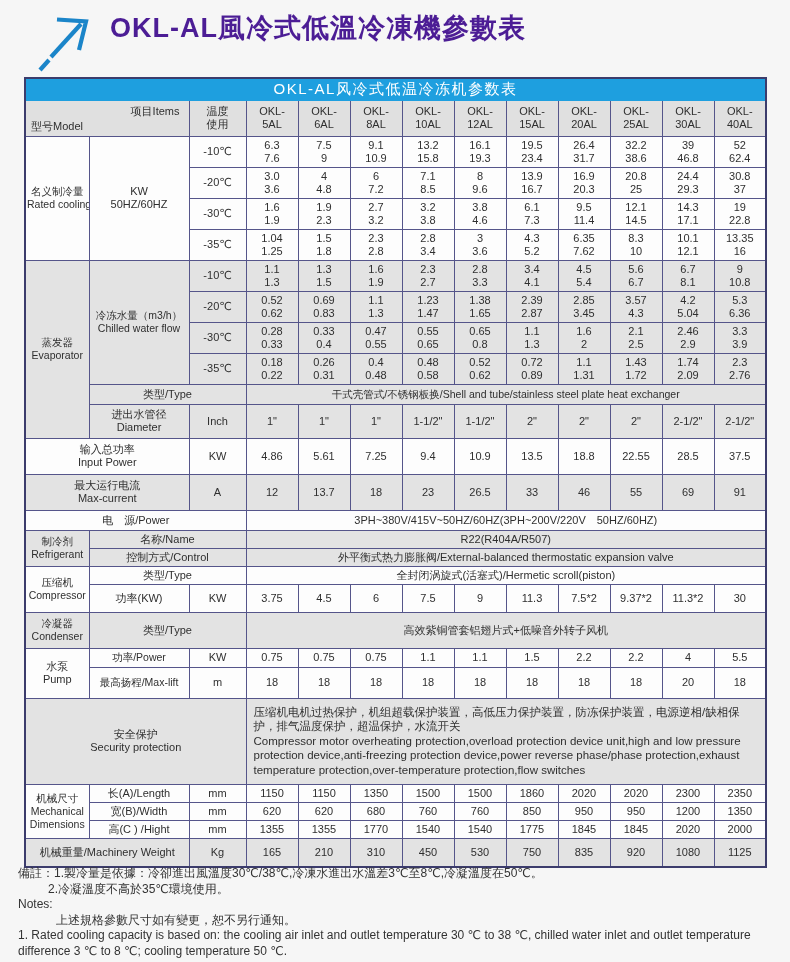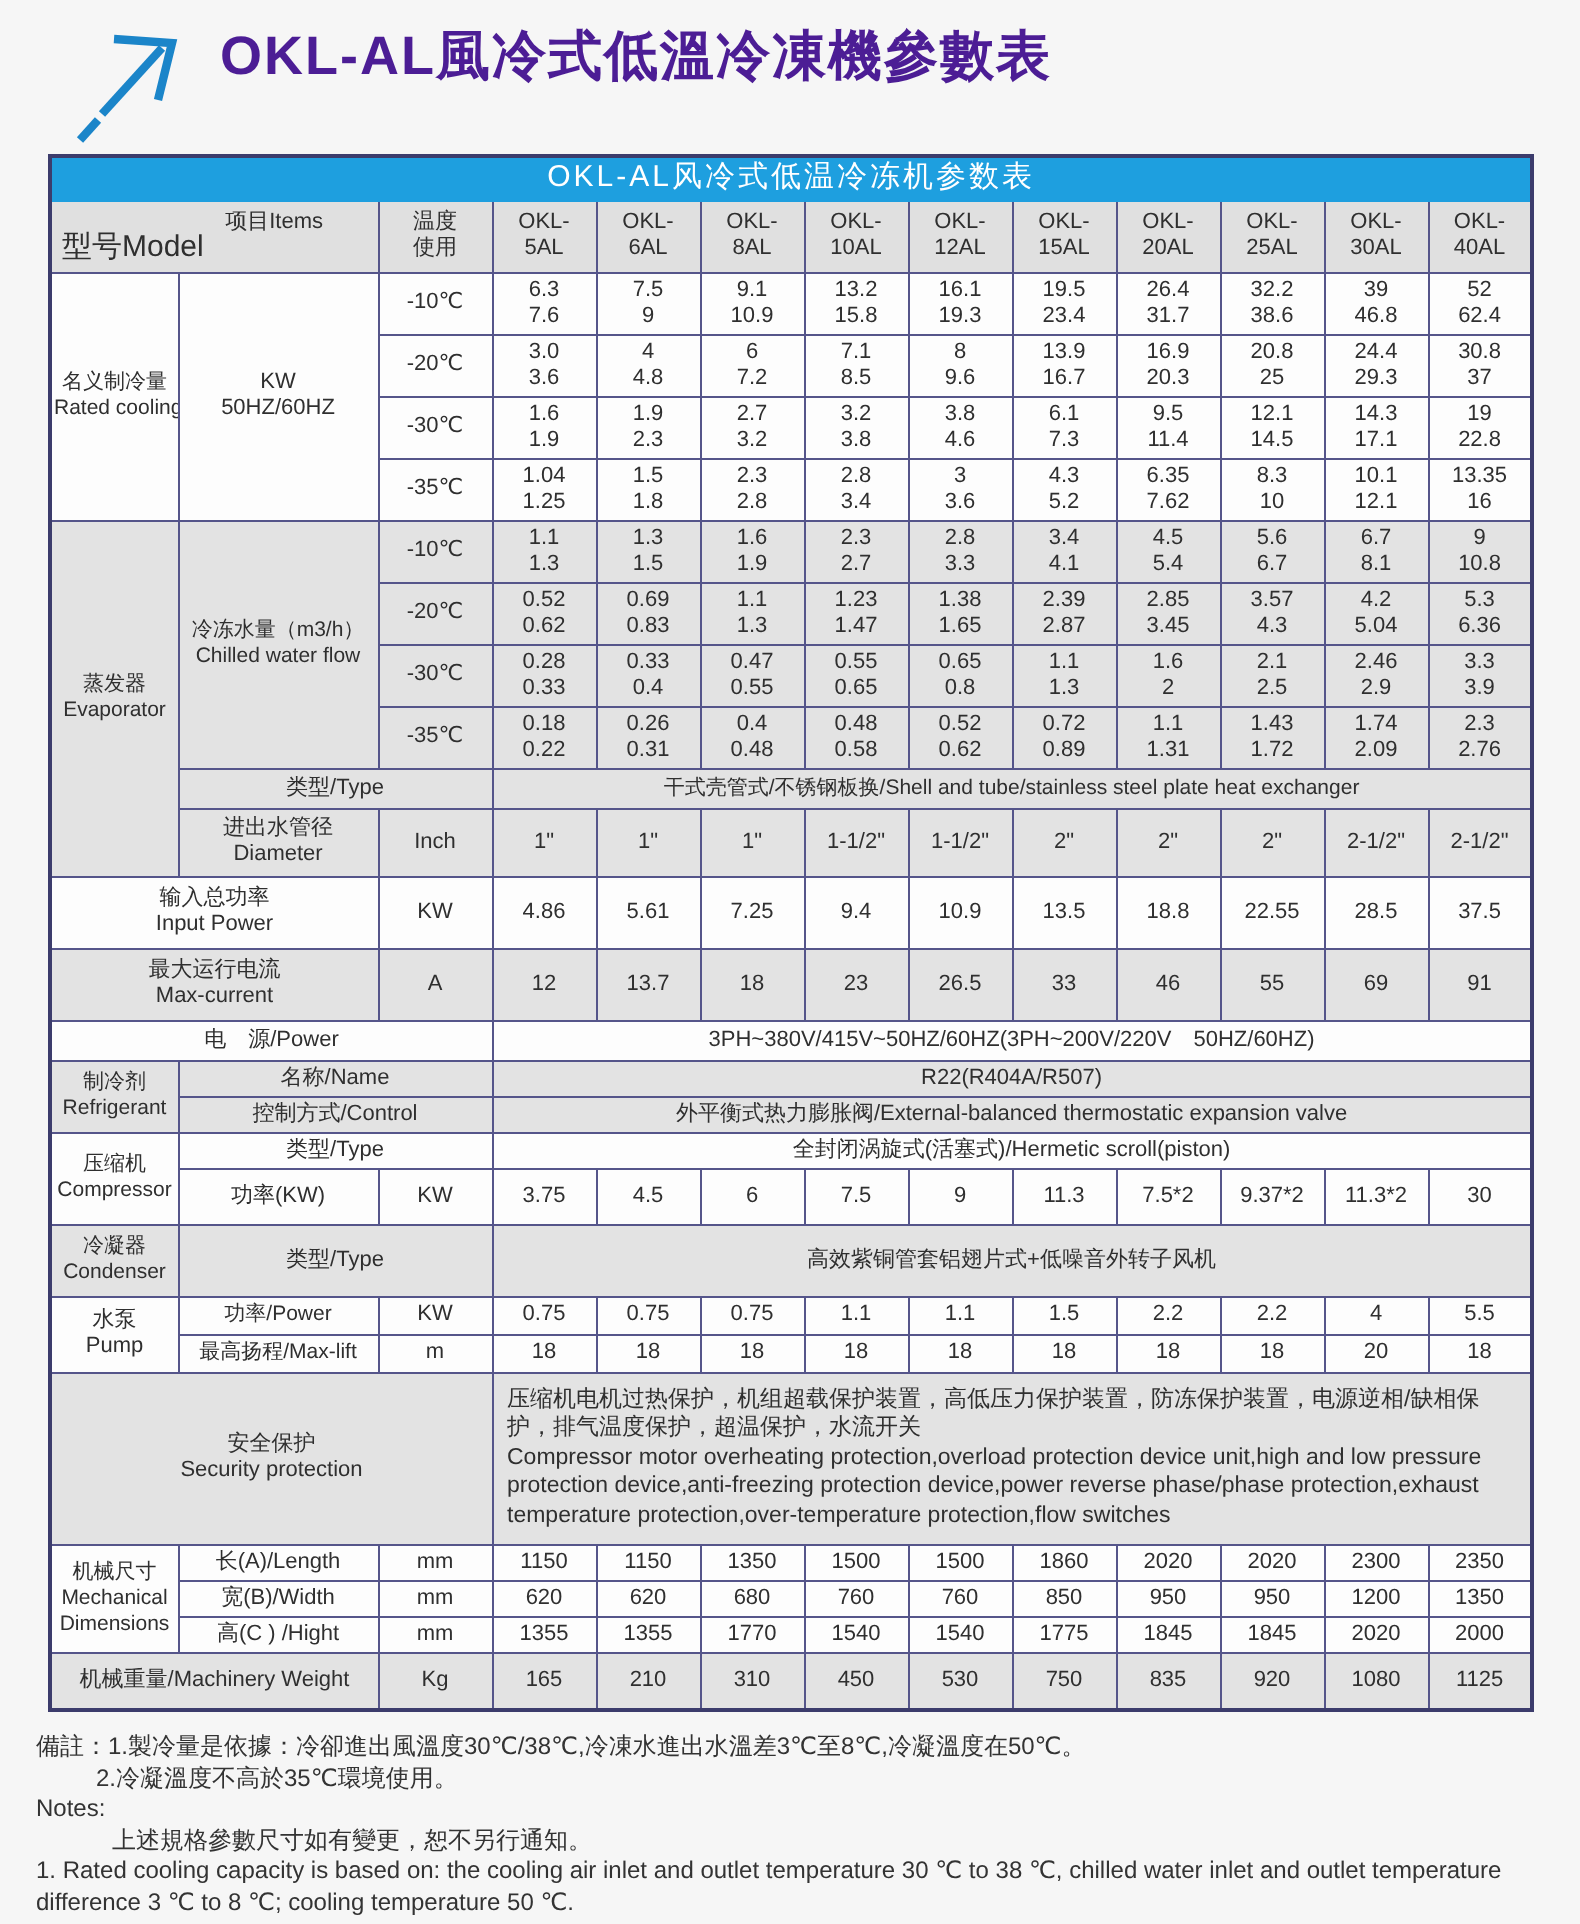--- a/index.html
+++ b/index.html
@@ -20,22 +20,22 @@
     padding:0 1px;line-height:1.18;overflow:hidden;color:#2f2f2f;
   }
   td.band{background:#1e9fdf;border-color:#1e9fdf;color:#fff;font-size:15px;letter-spacing:1.5px;}
   tr.g>td{background:#e3e3e3;}
   tr.w>td{background:#fdfdfd;}
   tr.hr>td{background:#e0e0e0;}
   td.corner{
     position:relative;text-align:left;
     background-image:linear-gradient(to bottom right,transparent calc(50% - 0.6px),#55558a calc(50% - 0.6px),#55558a calc(50% + 0.6px),transparent calc(50% + 0.6px));
   }
-  td.corner .m{position:absolute;left:5px;bottom:3px;font-size:15px;}
-  td.corner .i{position:absolute;right:27px;top:4px;font-size:11px;}
+  td.corner .m{position:absolute;left:5px;bottom:3px;font-size:11px;}
+  td.corner .i{position:absolute;right:9px;top:4px;font-size:11px;}
   td .ln{line-height:13px;}
   td.small{font-size:10.5px;white-space:nowrap;}
   td.sec-text{text-align:left;padding:3px 7px;font-size:11.5px;line-height:14.6px;}
   td.sec-text div{margin:0;}
   .notes{position:absolute;left:18px;top:866px;width:760px;font-size:12px;line-height:15.5px;color:#333;}
   .notes div{white-space:nowrap;}
 </style>
 </head>
 <body>
 
@@ -593,21 +593,21 @@
           <td>0.75</td>
           <td>0.75</td>
           <td>1.1</td>
           <td>1.1</td>
           <td>1.5</td>
           <td>2.2</td>
           <td>2.2</td>
           <td>4</td>
           <td>5.5</td>
         </tr>
-        <tr class="w" style="height: 19px;">
+        <tr class="w" style="height: 31px;">
           <td class="small">最高扬程/Max-lift</td>
           <td>m</td>
           <td>18</td>
           <td>18</td>
           <td>18</td>
           <td>18</td>
           <td>18</td>
           <td>18</td>
           <td>18</td>
           <td>18</td>

